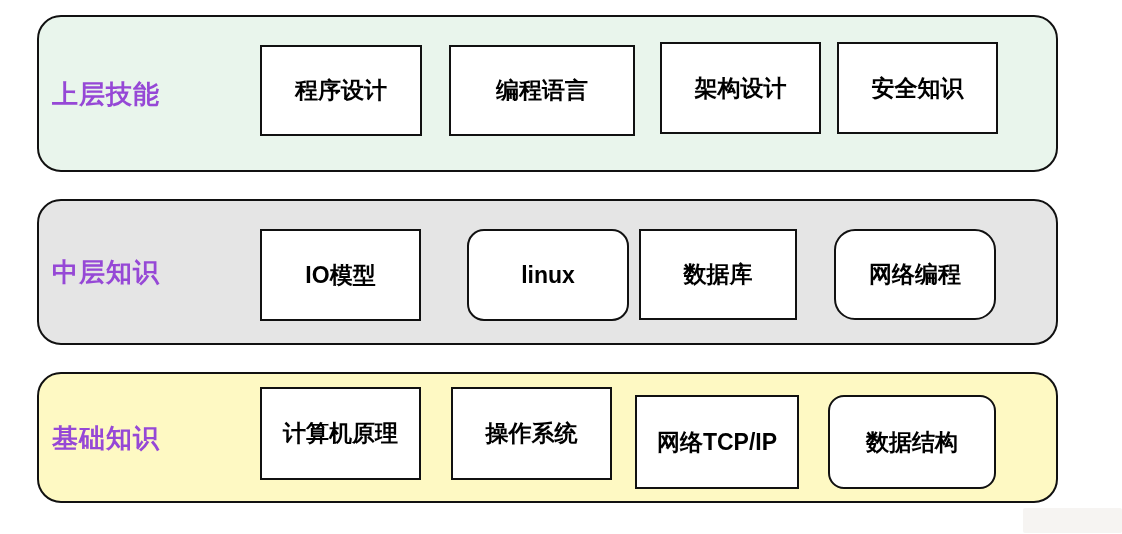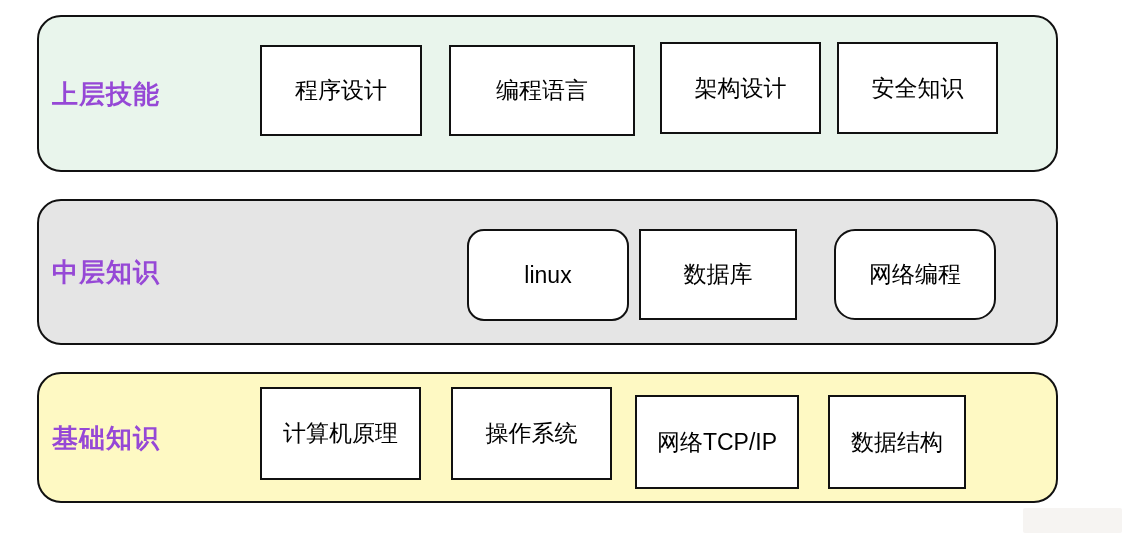--- a/index.html
+++ b/index.html
@@ -38,20 +38,21 @@
     position: absolute;
     background: #ffffff;
     border: 2.5px solid #111111;
     box-sizing: border-box;
     display: flex;
     align-items: center;
     justify-content: center;
     color: #000000;
     font-size: 23px;
     white-space: nowrap;
+    font-weight: bold;
   }
   .watermark-remnant {
     position: absolute;
     left: 1023px;
     top: 508px;
     width: 99px;
     height: 25px;
     background: #f6f4f2;
     border-radius: 2px;
   }
@@ -64,28 +65,29 @@
   <section class="layer" style="top: 15px; height: 157px; background-color: rgb(233, 245, 236);">
     <span class="layer-label">上层技能</span>
     <div class="skill-box" style="left:221px; top:28px; width:162px; height:91px;">程序设计</div>
     <div class="skill-box" style="left:410px; top:28px; width:186px; height:91px;">编程语言</div>
     <div class="skill-box" style="left:603px; top:25px; width:161px; height:92px;margin-left:18px;">架构设计</div>
     <div class="skill-box" style="left:798px; top:25px; width:161px; height:92px;">安全知识</div>
   </section>
 
   <section class="layer" style="top: 199px; height: 146px; background-color: #e5e5e5;">
     <span class="layer-label">中层知识</span>
+    <div class="skill-box" style="left:221px; top:28px; width:161px; height:92px;">IO模型</div>
     <div class="skill-box" style="left:428px; top:28px; width:162px; height:92px;border-radius:17px;">linux</div>
     <div class="skill-box" style="left:600px; top:28px; width:158px; height:91px;">数据库</div>
     <div class="skill-box" style="left:795px; top:28px; width:162px; height:91px;border-radius:21px;">网络编程</div>
   </section>
 
   <section class="layer" style="top: 372px; height: 131px; background-color: #fef9c3;">
     <span class="layer-label">基础知识</span>
     <div class="skill-box" style="left:221px; top:13px; width:161px; height:93px;">计算机原理</div>
     <div class="skill-box" style="left:412px; top:13px; width:161px; height:93px;">操作系统</div>
     <div class="skill-box" style="left:596px; top:21px; width:164px; height:94px;">网络TCP/IP</div>
-    <div class="skill-box" style="left:789px; top:21px; width:138px; height:94px;">数据结构</div>
+    <div class="skill-box" style="left:789px; top:21px; width:168px; height:94px;border-radius:16px;">数据结构</div>
   </section>
 
   <div class="watermark-remnant"></div>
 
 </div>
 
 </body></html>

